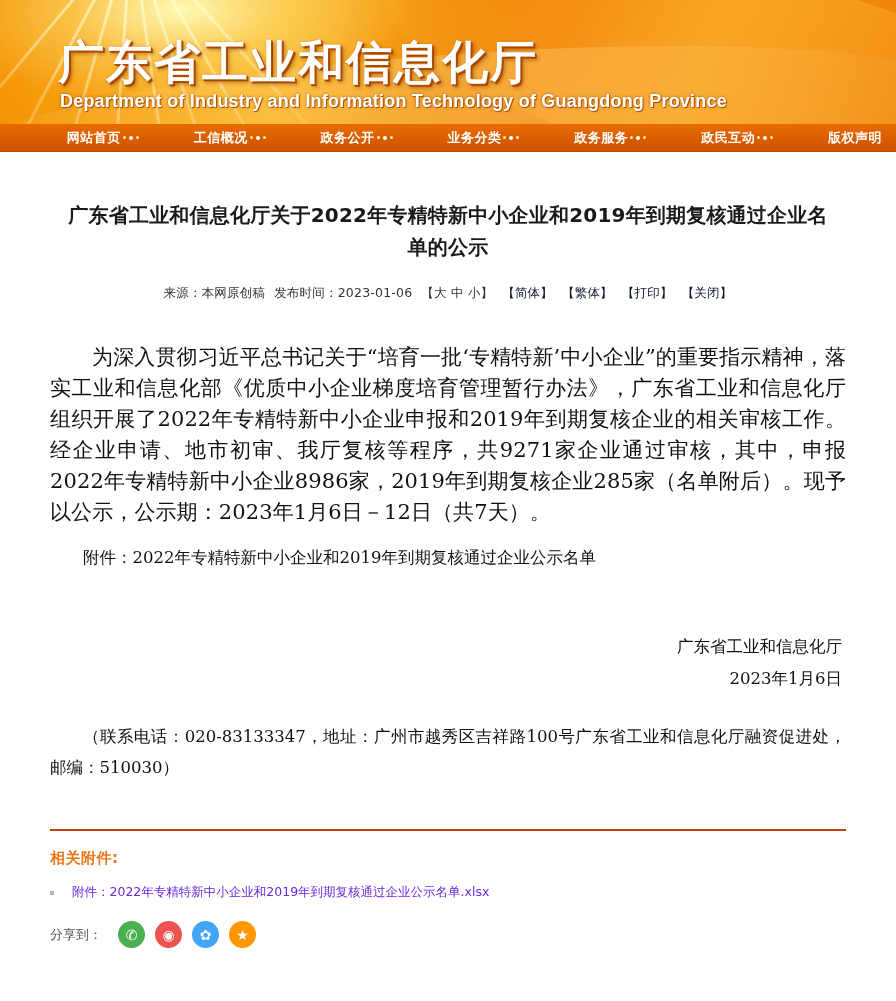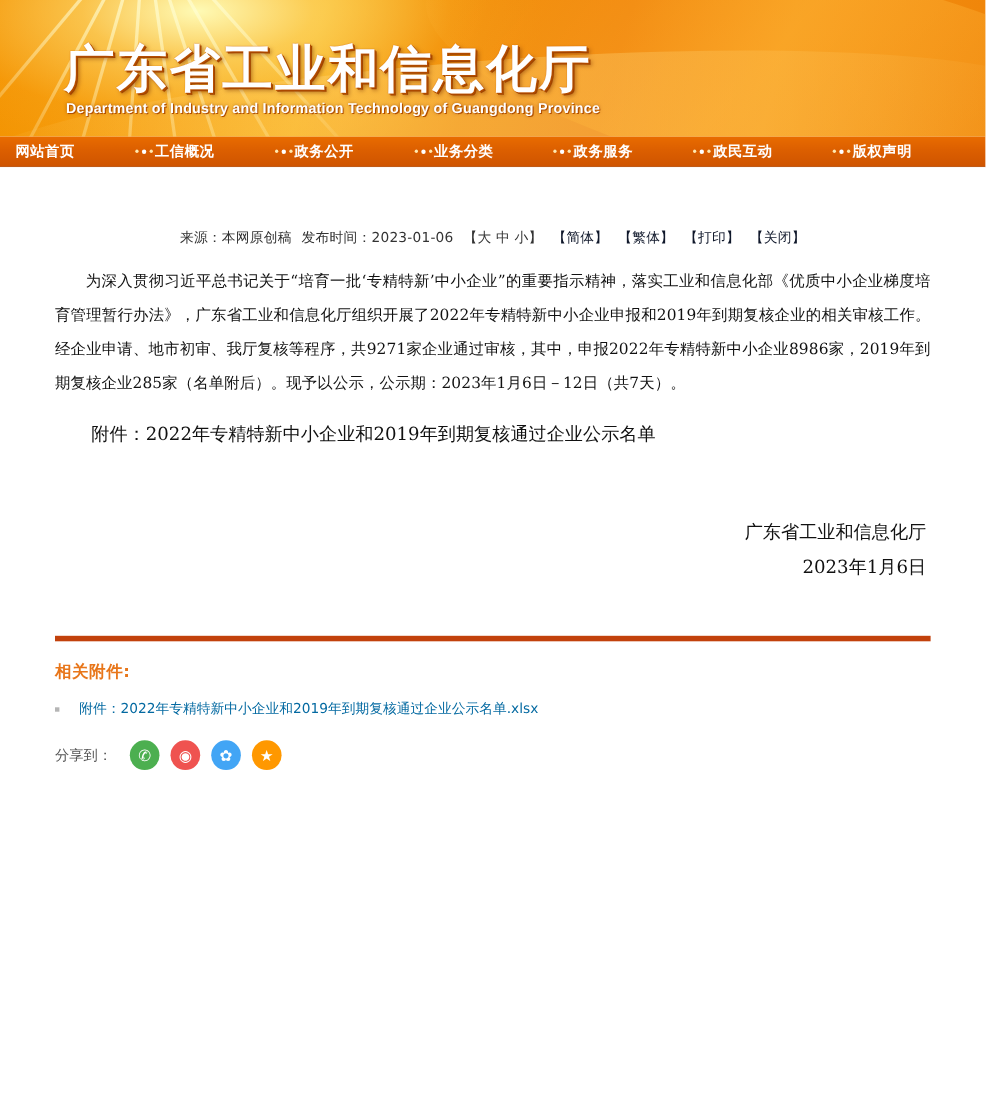--- a/index.html
+++ b/index.html
@@ -56,21 +56,21 @@
       0 0 1px #c85a00,
       1px 1px 0 #b34d00,
       2px 2px 0 #a34500,
       3px 3px 4px rgba(120,48,0,0.55);
     white-space: nowrap;
   }
   .banner-title-en {
     position: absolute;
     left: 60px; top: 91px;
     font-family: "Liberation Sans", sans-serif;
-    font-size: 13px;
+    font-size: 18px;
     font-weight: 700;
     letter-spacing: 0.2px;
     color: #ffffff;
     text-shadow: 1px 1px 0 #b35000, 0 0 3px rgba(130,55,0,0.7);
     white-space: nowrap;
   }
 
   
   .nav {
     width: 896px;
@@ -88,21 +88,21 @@
     padding: 0 14px;
   }
   .nav-item {
     color: #ffffff;
     font-size: 13px;
     font-family: "DejaVu Sans", "Liberation Sans", sans-serif;
     font-weight: 600;
     white-space: nowrap;
     text-decoration: none;
     flex: 1 1 auto;
-    text-align: left;
+    text-align: right;
     letter-spacing: 0.5px;
   }
   .nav-sep {
     display: flex;
     align-items: center;
     gap: 3px;
     flex: 0 0 auto;
     padding: 0 2px;
   }
   .nav-sep i {
@@ -140,23 +140,23 @@
     font-family: "DejaVu Sans", "Liberation Sans", sans-serif;
     font-size: 12.5px;
     color: #333;
     letter-spacing: 0.2px;
   }
   .meta .sep { display: inline-block; width: 9px; }
   .meta a { color: #0f172a; text-decoration: none; }
   .meta .fs { color: #333; }
 
   .body-text {
-    margin-top: 16px;
+    margin-top: 40px;
     font-family: "DejaVu Serif", "Liberation Serif", serif;
-    font-size: 14px;
+    font-size: 21px;
     color: #111;
     line-height: 31px;
     text-align: justify;
     letter-spacing: 0.1px;
   }
   .body-text p {
     margin: 0 0 14px 0;
     text-indent: 2em;
   }
   .attach-line {
@@ -181,21 +181,21 @@
     font-size: 16.5px;
     color: #111;
     line-height: 31px;
     text-indent: 2em;
     text-align: justify;
   }
 
   
   .attach-block {
     margin-top: 46px;
-    border-top: 5px solid #c2410c;
+    border-top: 2px solid #c2410c;
     padding-top: 18px;
   }
   .attach-head {
     font-family: "DejaVu Sans", "Liberation Sans", sans-serif;
     font-size: 15px;
     font-weight: 700;
     color: #e8761a;
     letter-spacing: 0.5px;
   }
   .attach-item {
@@ -205,21 +205,21 @@
     color: #8a8a8a;
     display: flex;
     align-items: center;
     gap: 6px;
   }
   .attach-item .bullet {
     display: inline-block;
     width: 4px; height: 4px;
     background: #b5b5b5;
   }
-  .attach-item a { color: #0369a1; text-decoration: none; padding-left: 12px; }
+  .attach-item a { color: #6d28d9; text-decoration: none; padding-left: 12px; }
 
   
   .share {
     margin-top: 20px;
     display: flex;
     align-items: center;
     gap: 10px;
   }
   .share-label {
     font-family: "DejaVu Sans", "Liberation Sans", sans-serif;
@@ -296,36 +296,38 @@
         <i class="mid"></i>
         <i></i>
       </span>
     <a class="nav-item" href="#">版权声明</a>
   </div>
 </div>
 
 <div class="page">
   <div class="content">
 
+    <h1 class="doc-title">广东省工业和信息化厅关于2022年专精特新中小企业和2019年到期复核通过企业名单的公示</h1>
 
     <div class="meta">
       <span>来源：</span><span>本网原创稿</span><span class="sep"></span><span>发布时间：</span><span>2023-01-06</span><span class="sep"></span><a href="#" class="fs">【大 中 小】</a><span class="sep"></span><a href="#">【简体】</a><span class="sep"></span><a href="#">【繁体】</a><span class="sep"></span><a href="#">【打印】</a><span class="sep"></span><a href="#">【关闭】</a>
     </div>
 
     <div class="body-text">
       <p>为深入贯彻习近平总书记关于“培育一批‘专精特新’中小企业”的重要指示精神，落实工业和信息化部《优质中小企业梯度培育管理暂行办法》，广东省工业和信息化厅组织开展了2022年专精特新中小企业申报和2019年到期复核企业的相关审核工作。经企业申请、地市初审、我厅复核等程序，共9271家企业通过审核，其中，申报2022年专精特新中小企业8986家，2019年到期复核企业285家（名单附后）。现予以公示，公示期：2023年1月6日－12日（共7天）。</p>
     </div>
 
     <div class="attach-line">附件：2022年专精特新中小企业和2019年到期复核通过企业公示名单</div>
 
     <div class="sign">
       <div>广东省工业和信息化厅</div>
       <div>2023年1月6日</div>
     </div>
 
+    <div class="contact">（联系电话：020-83133347，地址：广州市越秀区吉祥路100号广东省工业和信息化厅融资促进处，邮编：510030）</div>
 
     <div class="attach-block">
       <div class="attach-head">相关附件:</div>
       <div class="attach-item">
         <span class="bullet"></span>
         <a href="#">附件：2022年专精特新中小企业和2019年到期复核通过企业公示名单.xlsx</a>
       </div>
     </div>
 
     <div class="share">

